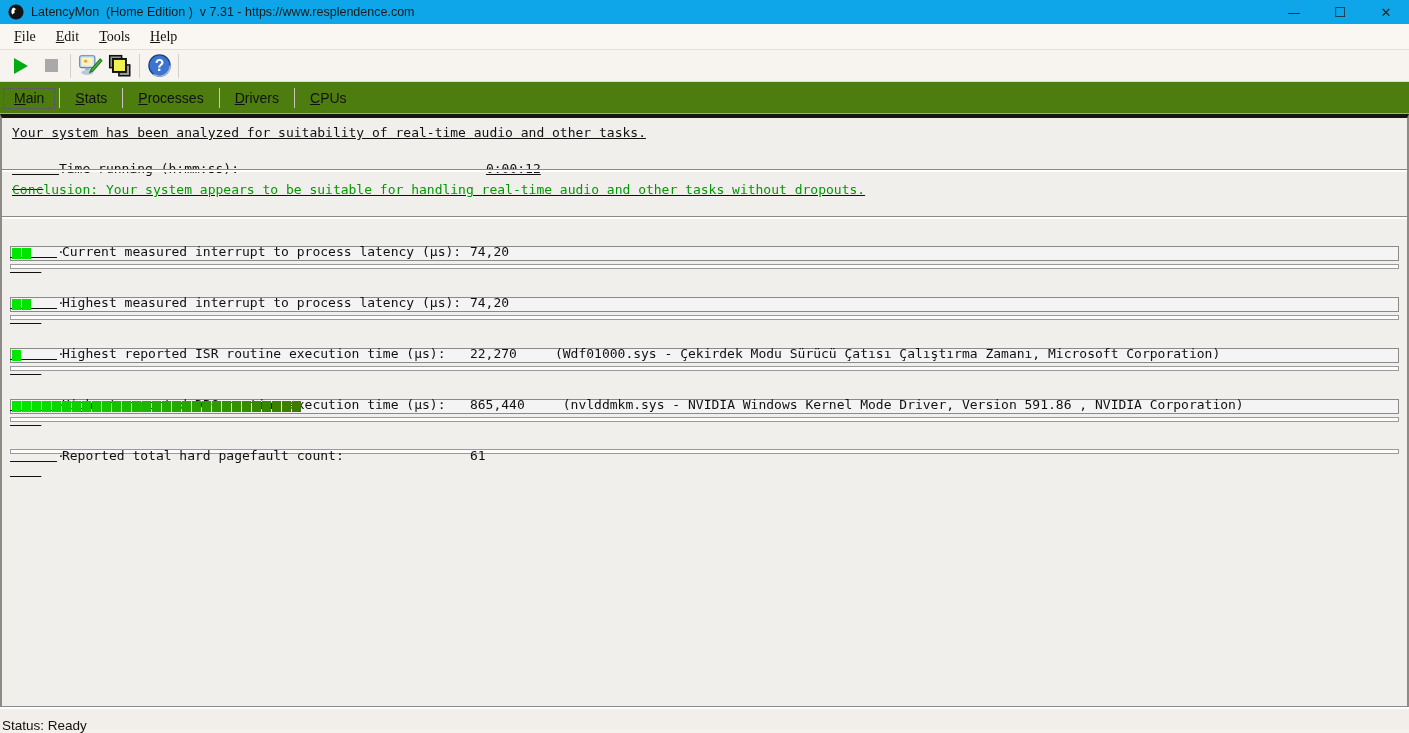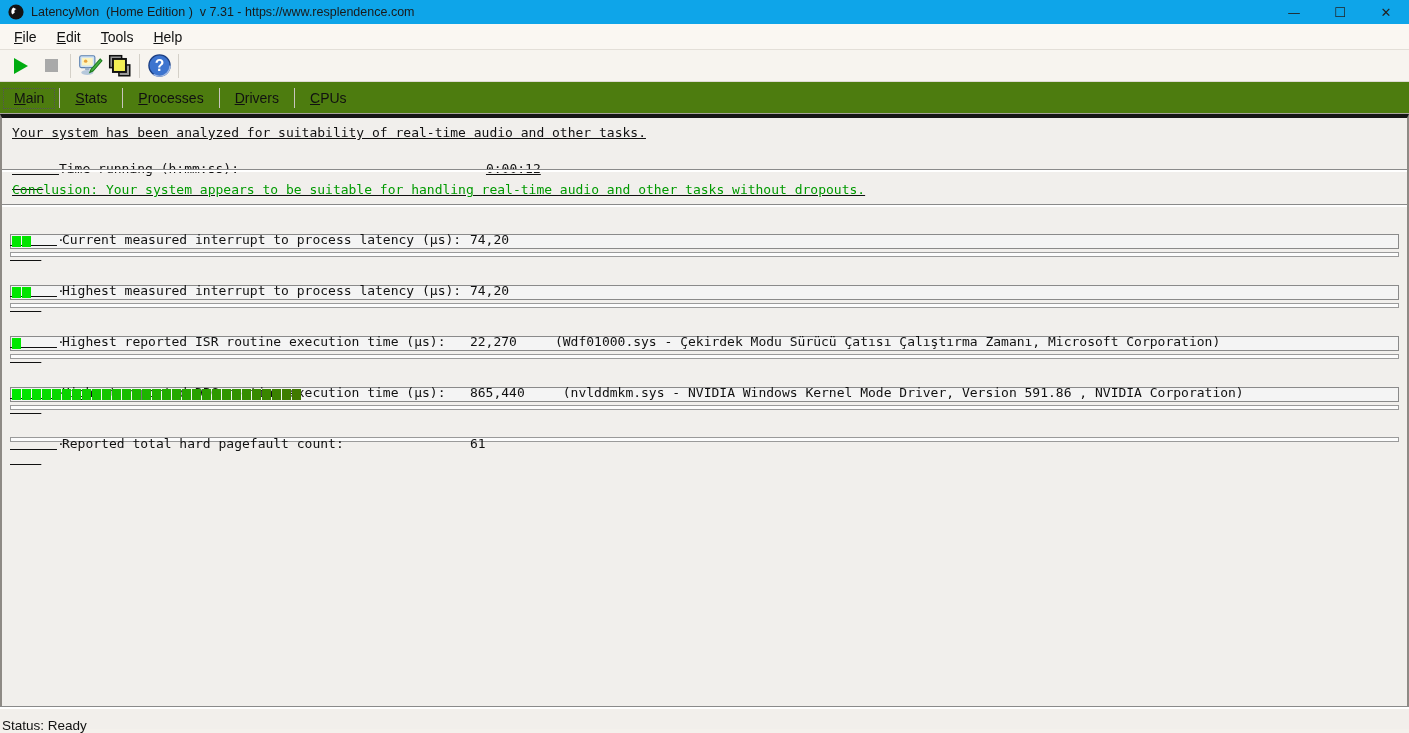--- a/index.html
+++ b/index.html
@@ -18,21 +18,21 @@
   .app-icon { width:16px; height:16px; margin-right:7px; flex:0 0 auto; }
   .title-text { font-size:12.5px; color:#1a1a1a; white-space:pre; }
   .win-controls { position:absolute; right:0; top:0; height:24px; display:flex; }
   .win-btn {
     width:46px; height:24px; display:flex; align-items:center; justify-content:center;
     font-size:13px; color:#222; cursor:default; font-family:"DejaVu Sans", sans-serif;
   }
   
   .menubar {
     height:26px; background:#faf7f2; display:flex; align-items:center;
-    padding-left:4px; border-bottom:1px solid #e3dfd8; font-size:14px;
+    padding-left:4px; border-bottom:1px solid #e3dfd8; font-size:14px;font-family:Liberation Serif, serif;
   }
   .menu-item { display:inline-block; padding:3px 10px; color:#111; }
   .menu-item::first-letter { text-decoration:underline; }
   
   .toolbar {
     height:32px; background:#f7f4ef; display:flex; align-items:center;
     padding-left:6px; border-bottom:1px solid #dedad2;
   }
   .tool-btn { width:30px; height:28px; display:flex; align-items:center; justify-content:center; }
   .tb-sep { width:1px; height:24px; background:#d4d0c8; margin:0 4px; }
@@ -57,21 +57,21 @@
   .content-frame {
     height:592px; border-top:4px solid #161616;
     border-left:2px solid #8e8a85; border-right:2px solid #8e8a85;
     background:#f1efec; display:flex; flex-direction:column;
     font-family:"DejaVu Sans Mono", monospace; font-size:13px;text-decoration:underline;
   }
   .panel-divider { height:3px; border-top:1px solid #8a8a8a; background:#ffffff; }
   .panel1 { height:51px; padding:7px 0 0 10px; }
   .info-line { height:21px; white-space:pre; }
   .info-label { display:inline-block; width:427px; white-space:pre; }
-  .panel2 { height:32px; padding:10px 0 0 10px; }
+  .panel2 { height:44px; padding:10px 0 0 10px; }
   .conclusion-text { color:#009a00; white-space:pre; }
   .panel3 { flex:1 1 auto; padding-top:6px; overflow:hidden; }
   
   .metric-row { margin-bottom:7px; }
   .metric-label-line { height:17px; padding:4px 0 0 8px; white-space:pre; }
   .m-bullet { display:inline-block; width:5px; color:#222; }
   .m-label { display:inline-block; width:408px; white-space:pre; overflow:visible; }
   .m-value { display:inline-block; white-space:pre; }
   .m-detail { display:inline-block; margin-left:38px; white-space:pre; }
   .bar-track {

